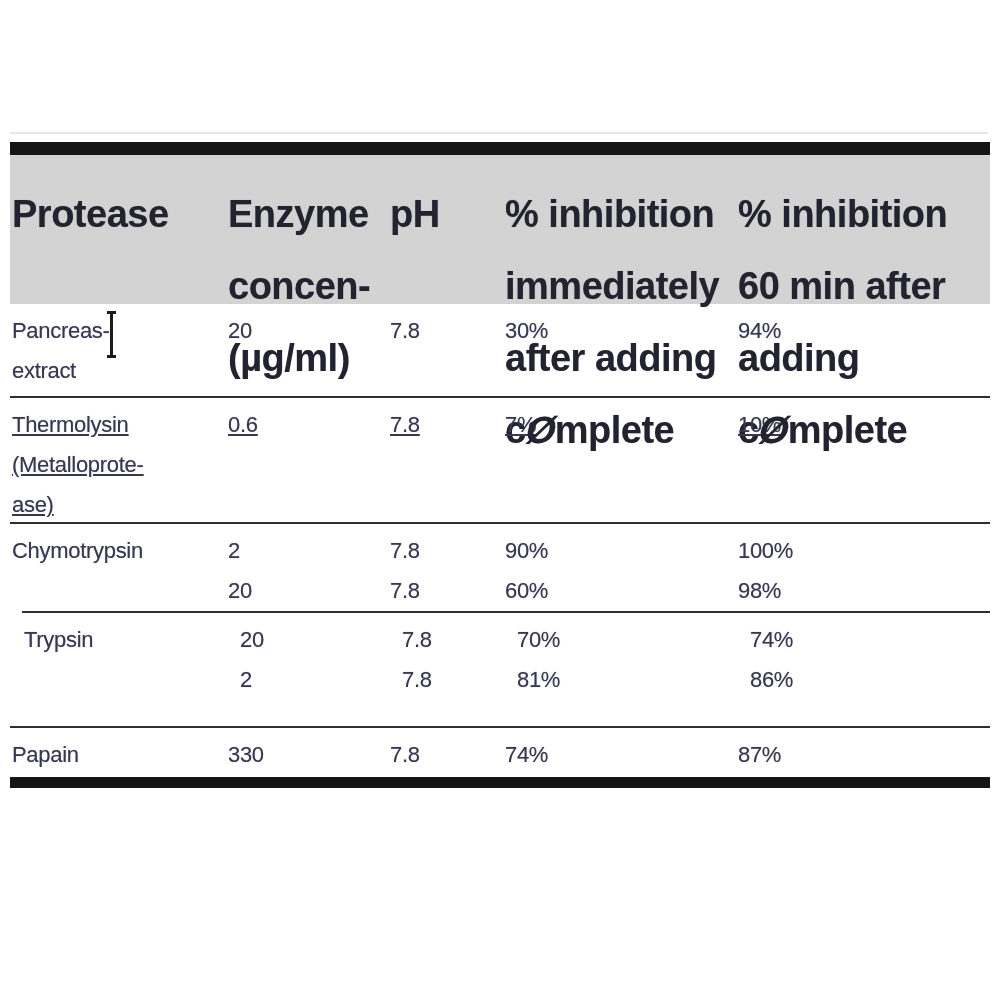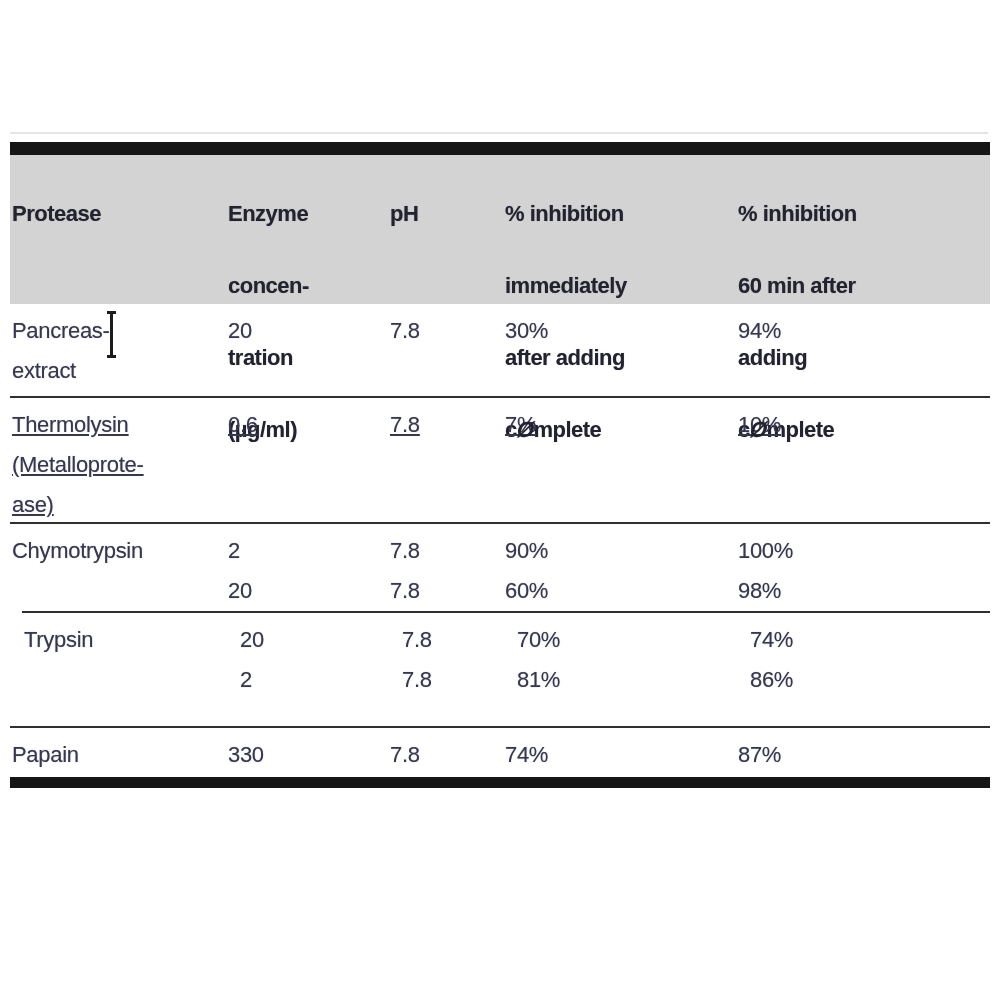--- a/index.html
+++ b/index.html
@@ -45,21 +45,21 @@
     grid-template-columns: 216px 162px 115px 233px 1fr;
     box-sizing: border-box;
   }
 
   .header-row {
     background: #d3d3d3;
     height: 149px;
     padding-top: 5px;
     color: #232330;
     font-weight: bold;
-    font-size: 22px;
+    font-size: 38px;
     line-height: 36px;
     letter-spacing: -0.5px;
     text-shadow: 0 0 1px rgba(30,30,60,0.35);
   }
 
   .body-row {
     background: transparent;
     color: #37374f;
     font-size: 22px;
     line-height: 40px;
@@ -121,21 +121,20 @@
 
   <div class="bar top"></div>
 
   <div class="grid header-row">
     <div class="cell">
       <span class="hline">Protease</span>
     </div>
     <div class="cell">
       <span class="hline">Enzyme</span>
       <span class="hline">concen-</span>
-      <span class="hline">tration</span>
       <span class="hline">(µg/ml)</span>
     </div>
     <div class="cell">
       <span class="hline">pH</span>
     </div>
     <div class="cell">
       <span class="hline">% inhibition</span>
       <span class="hline">immediately</span>
       <span class="hline">after adding</span>
       <span class="hline"><span>c</span><span class="slashed-o">Ø</span><span>mplete</span></span>

